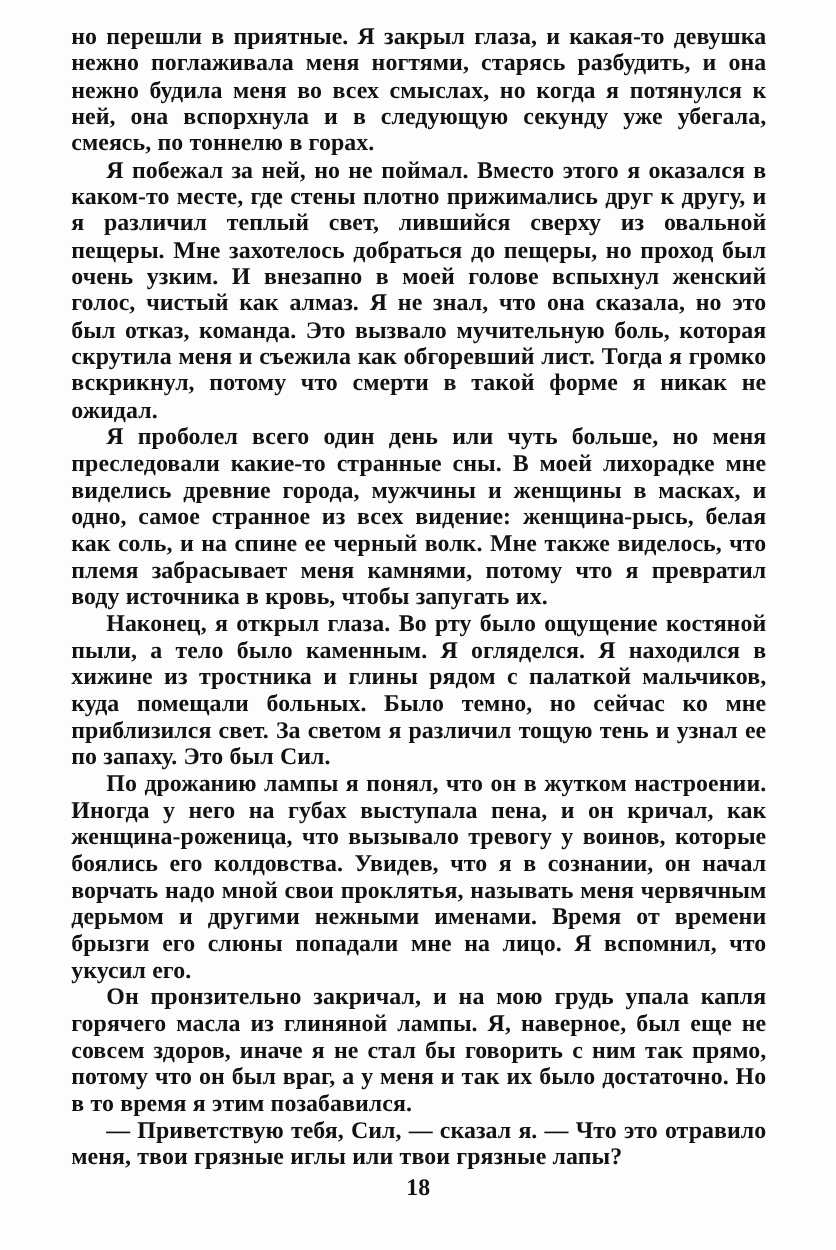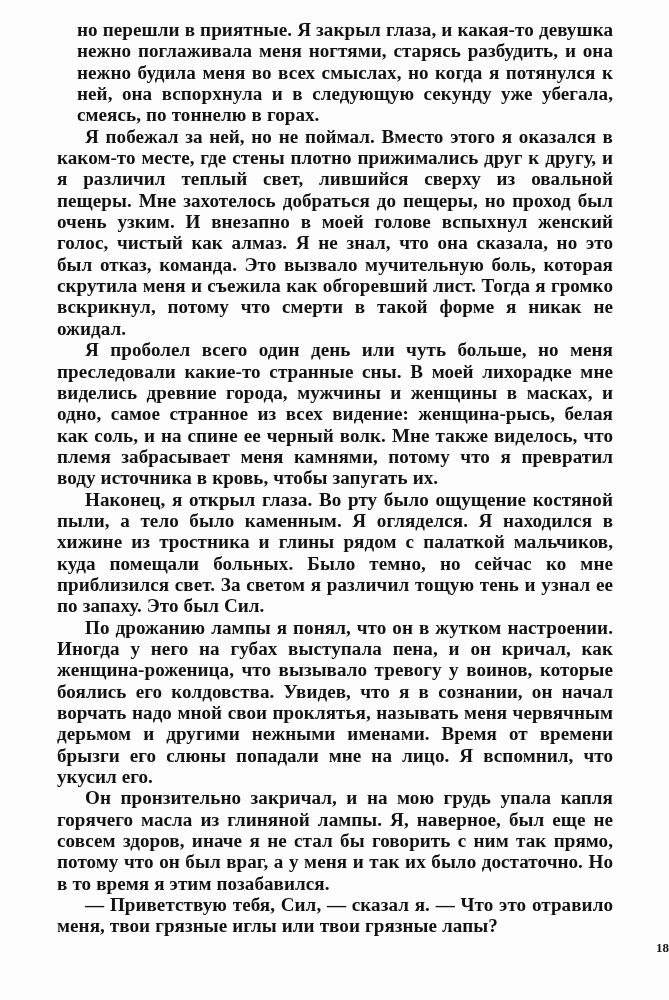--- a/index.html
+++ b/index.html
@@ -41,39 +41,38 @@
     font-size: 19.1px;
     line-height: 21.35px;
     color: #121212;
     letter-spacing: 0.05px;
     word-spacing: 0.2px;
     -webkit-font-smoothing: none;
   }
 
   .para:first-child {
     text-indent: 0;
-    margin-left: 20px;
   }
 
   
   .para::after {
     content: "";
     display: inline-block;
     width: 100%;
   }
   .para.nojust::after { display: none; }
 
   #folio {
     position: absolute;
     left: 0;
     top: 940px;
     width: 669px;
-    text-align: right;
+    text-align: center;
     font-weight: bold;
-    font-size: 13px;
+    font-size: 19px;
     color: #131313;
     font-family: "Liberation Serif", "DejaVu Serif", serif;
   }
 </style>
 </head>
 <body>
 
 <div id="page">
 
   <div id="text-block">

